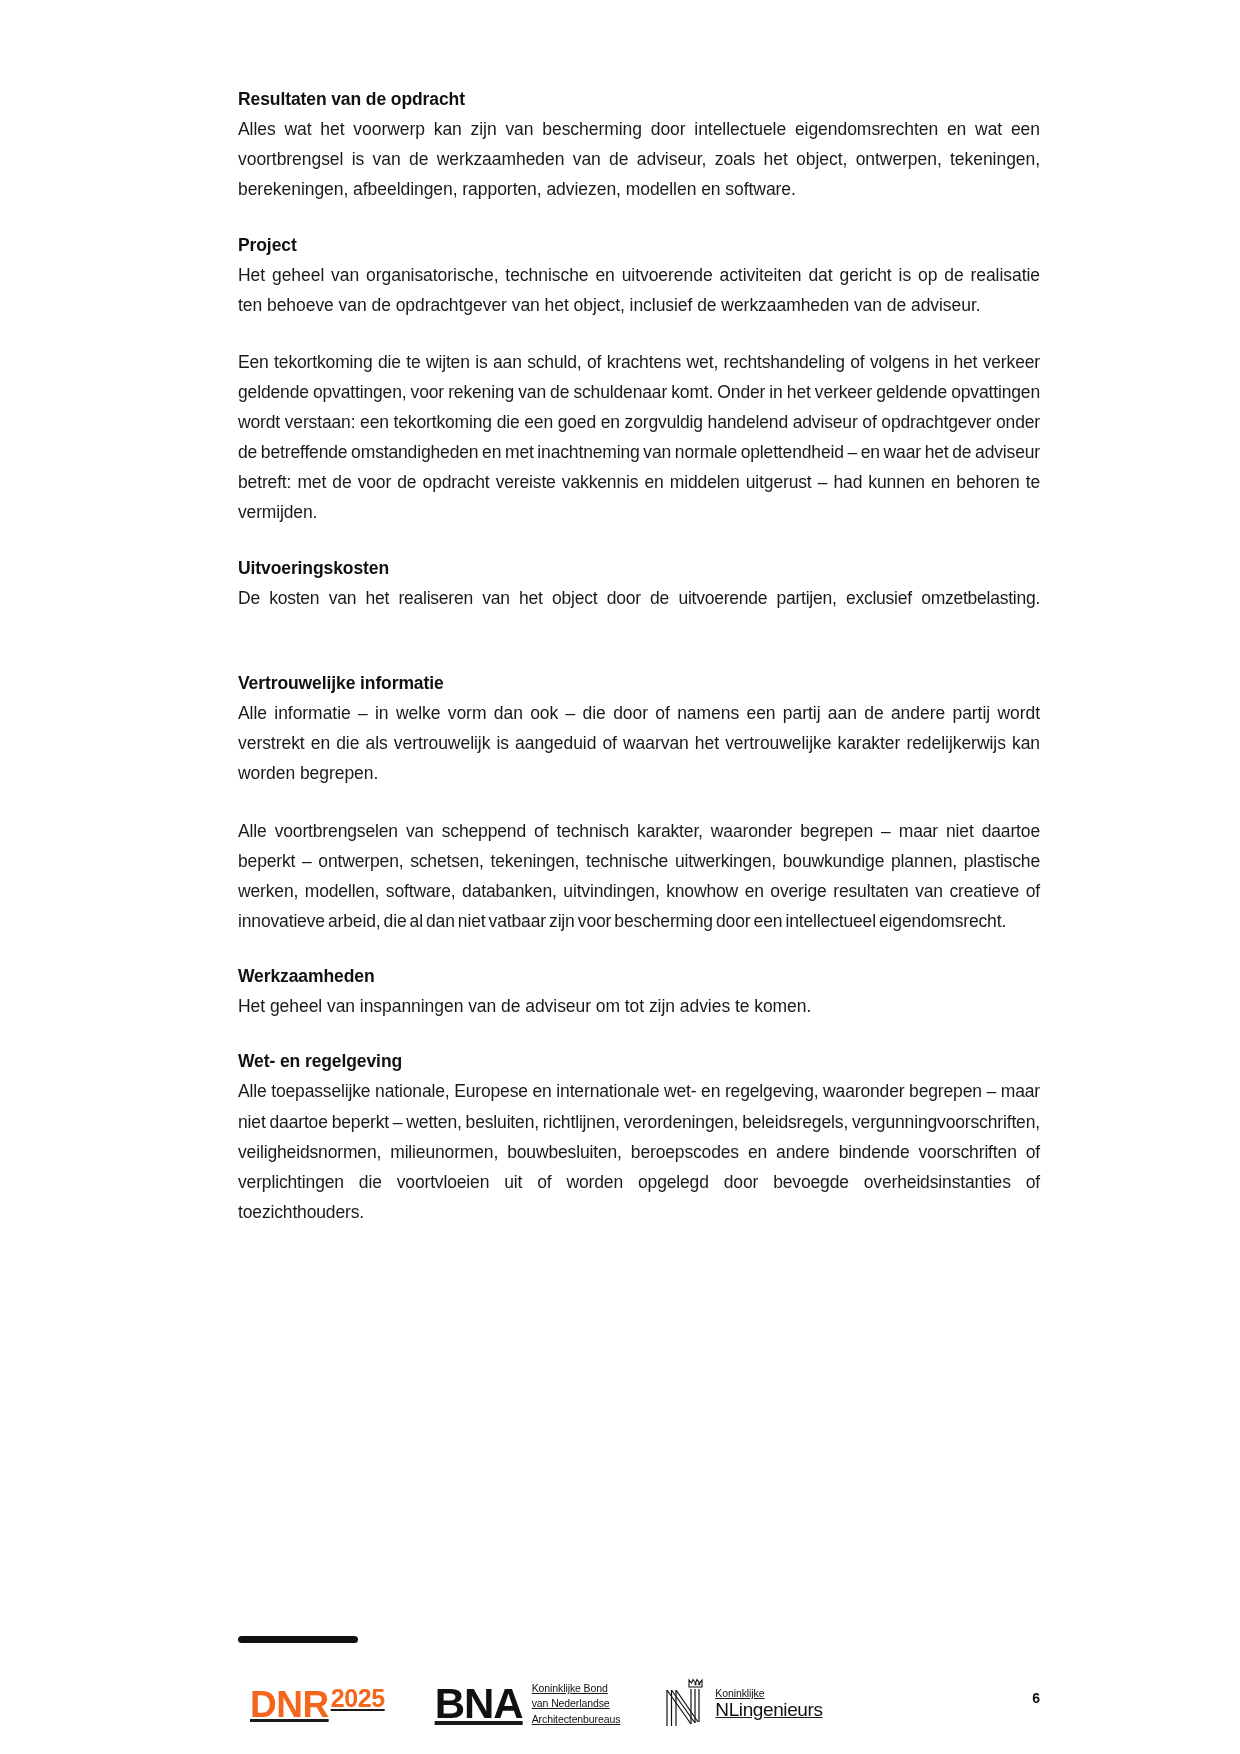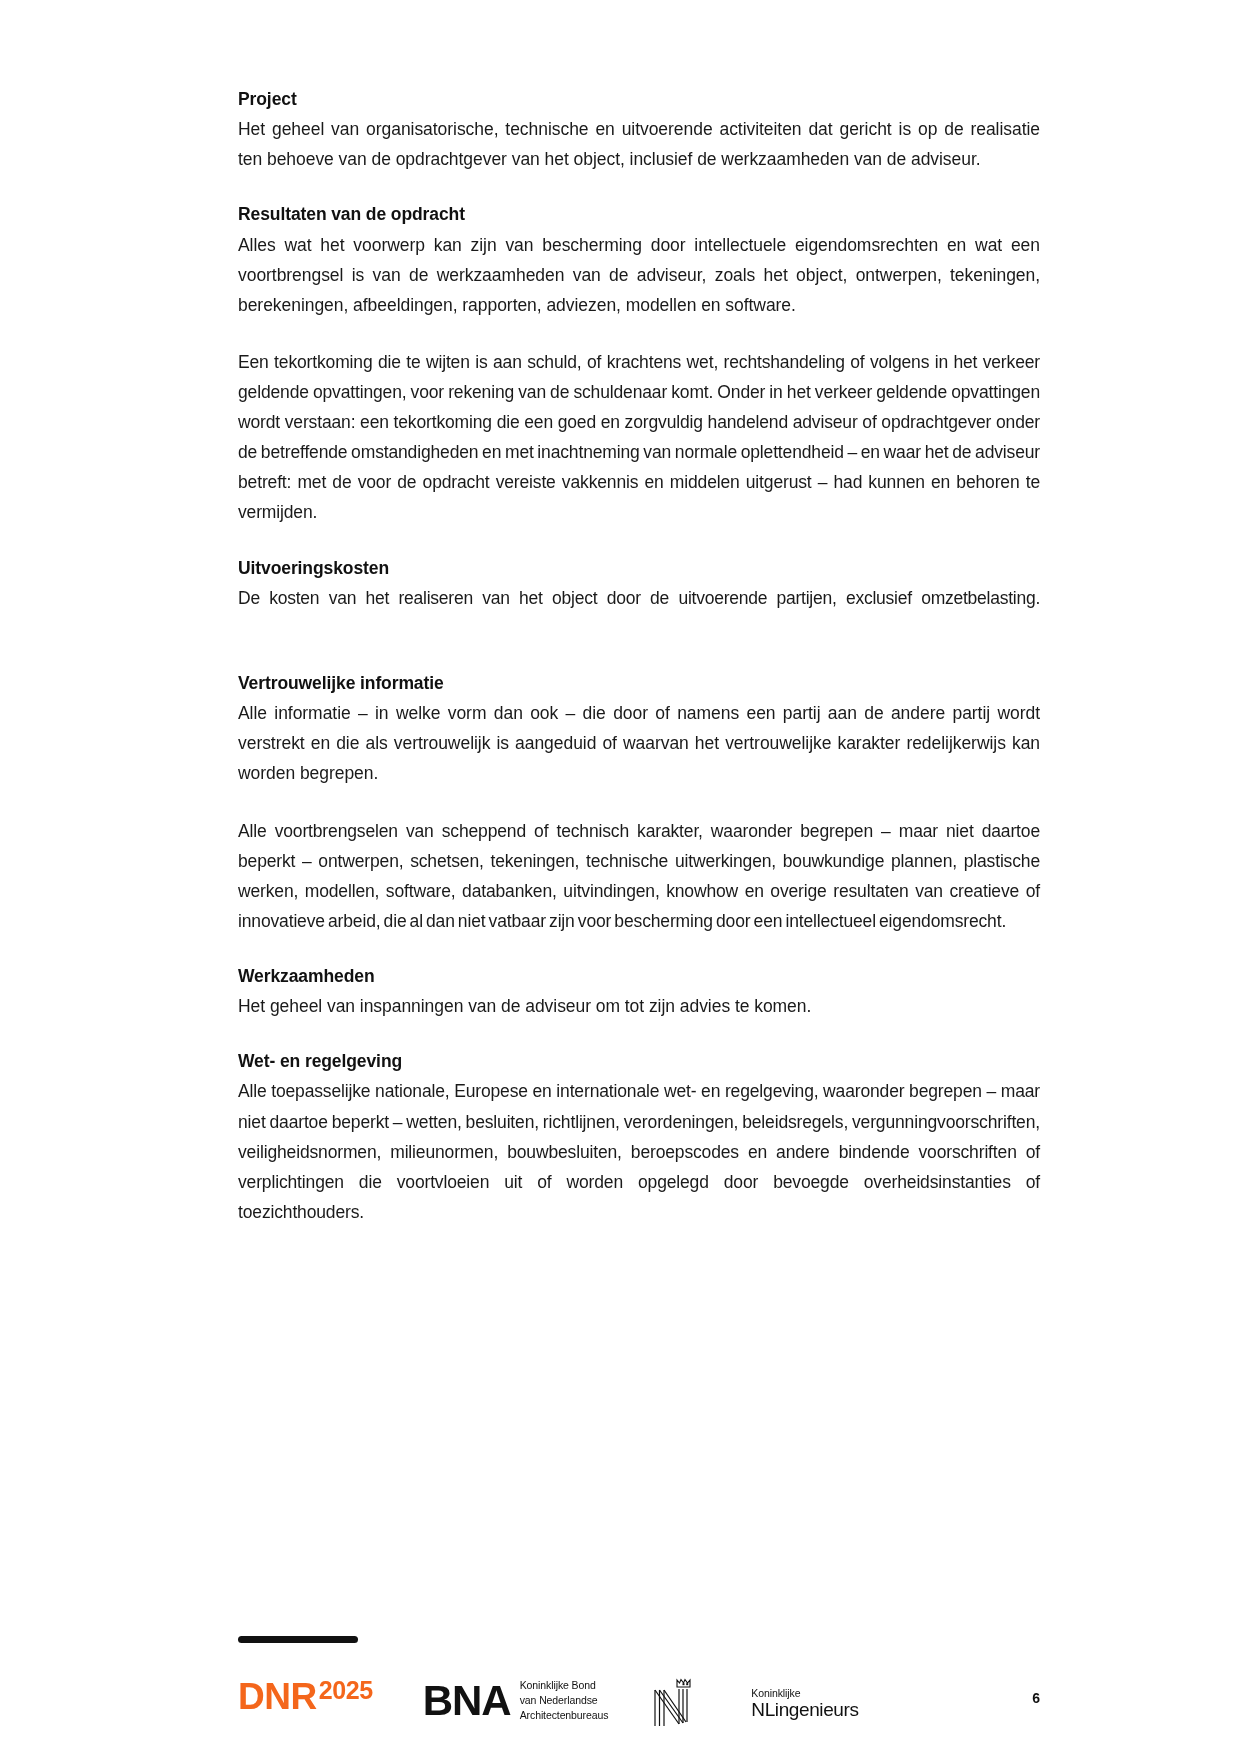--- a/index.html
+++ b/index.html
@@ -82,24 +82,25 @@
     position: absolute;
     left: 0;
     top: 0;
     width: 120px;
     height: 7px;
     background: #111111;
     border-radius: 3.5px;
   }
   .logos {
     position: absolute;
-    left: 0;
+    left: 12px;
     top: 42px;
     display: flex;
-    align-items: flex-start;
+    align-items: center;
+    text-decoration: underline;
   }
 
   
   .logo-dnr {
     display: flex;
     align-items: flex-start;
     color: #F4661B;
     margin-right: 50px;
   }
   .dnr-word {
@@ -146,21 +147,20 @@
     font-size: 10.5px;
     line-height: 1.45;
     color: #111111;
     letter-spacing: -0.1px;
   }
 
   
   .logo-nl {
     display: flex;
     align-items: center;
-    gap: 48px;
   }
   .nl-mark {
     width: 42px;
     height: 52px;
     margin-right: 9px;
   }
   .nl-text {
     line-height: 1.15;
     color: #111111;
   }
@@ -186,27 +186,27 @@
   }
 </style>
 </head>
 <body>
 
 <div class="page">
 
   <div class="content">
 
     <div class="section">
+      <h2 class="sec-title">Resultaten van de opdracht</h2>
+      <p class="sec-body">Alles wat het voorwerp kan zijn van bescherming door intellectuele eigendomsrechten en wat een voortbrengsel is van de werkzaamheden van de adviseur, zoals het object, ontwerpen, tekeningen, berekeningen, afbeeldingen, rapporten, adviezen, modellen en software.</p>
+    </div>
+
+    <div class="section">
       <h2 class="sec-title">Project</h2>
       <p class="sec-body">Het geheel van organisatorische, technische en uitvoerende activiteiten dat gericht is op de realisatie ten behoeve van de opdrachtgever van het object, inclusief de werkzaamheden van de adviseur.</p>
-    </div>
-
-    <div class="section">
-      <h2 class="sec-title">Resultaten van de opdracht</h2>
-      <p class="sec-body">Alles wat het voorwerp kan zijn van bescherming door intellectuele eigendomsrechten en wat een voortbrengsel is van de werkzaamheden van de adviseur, zoals het object, ontwerpen, tekeningen, berekeningen, afbeeldingen, rapporten, adviezen, modellen en software.</p>
     </div>
 
     <div class="section">
       <p class="sec-body tight">Een tekortkoming die te wijten is aan schuld, of krachtens wet, rechtshandeling of volgens in het verkeer geldende opvattingen, voor rekening van de schuldenaar komt. Onder in het verkeer geldende opvattingen wordt verstaan: een tekortkoming die een goed en zorgvuldig handelend adviseur of opdrachtgever onder de betreffende omstandigheden en met inachtneming van normale oplettendheid – en waar het de adviseur betreft: met de voor de opdracht vereiste vakkennis en middelen uitgerust – had kunnen en behoren te vermijden.</p>
     </div>
 
     <div class="section">
       <h2 class="sec-title">Uitvoeringskosten</h2>
       <p class="sec-body forced">De kosten van het realiseren van het object door de uitvoerende partijen, exclusief omzetbelasting.</p>
     </div>

